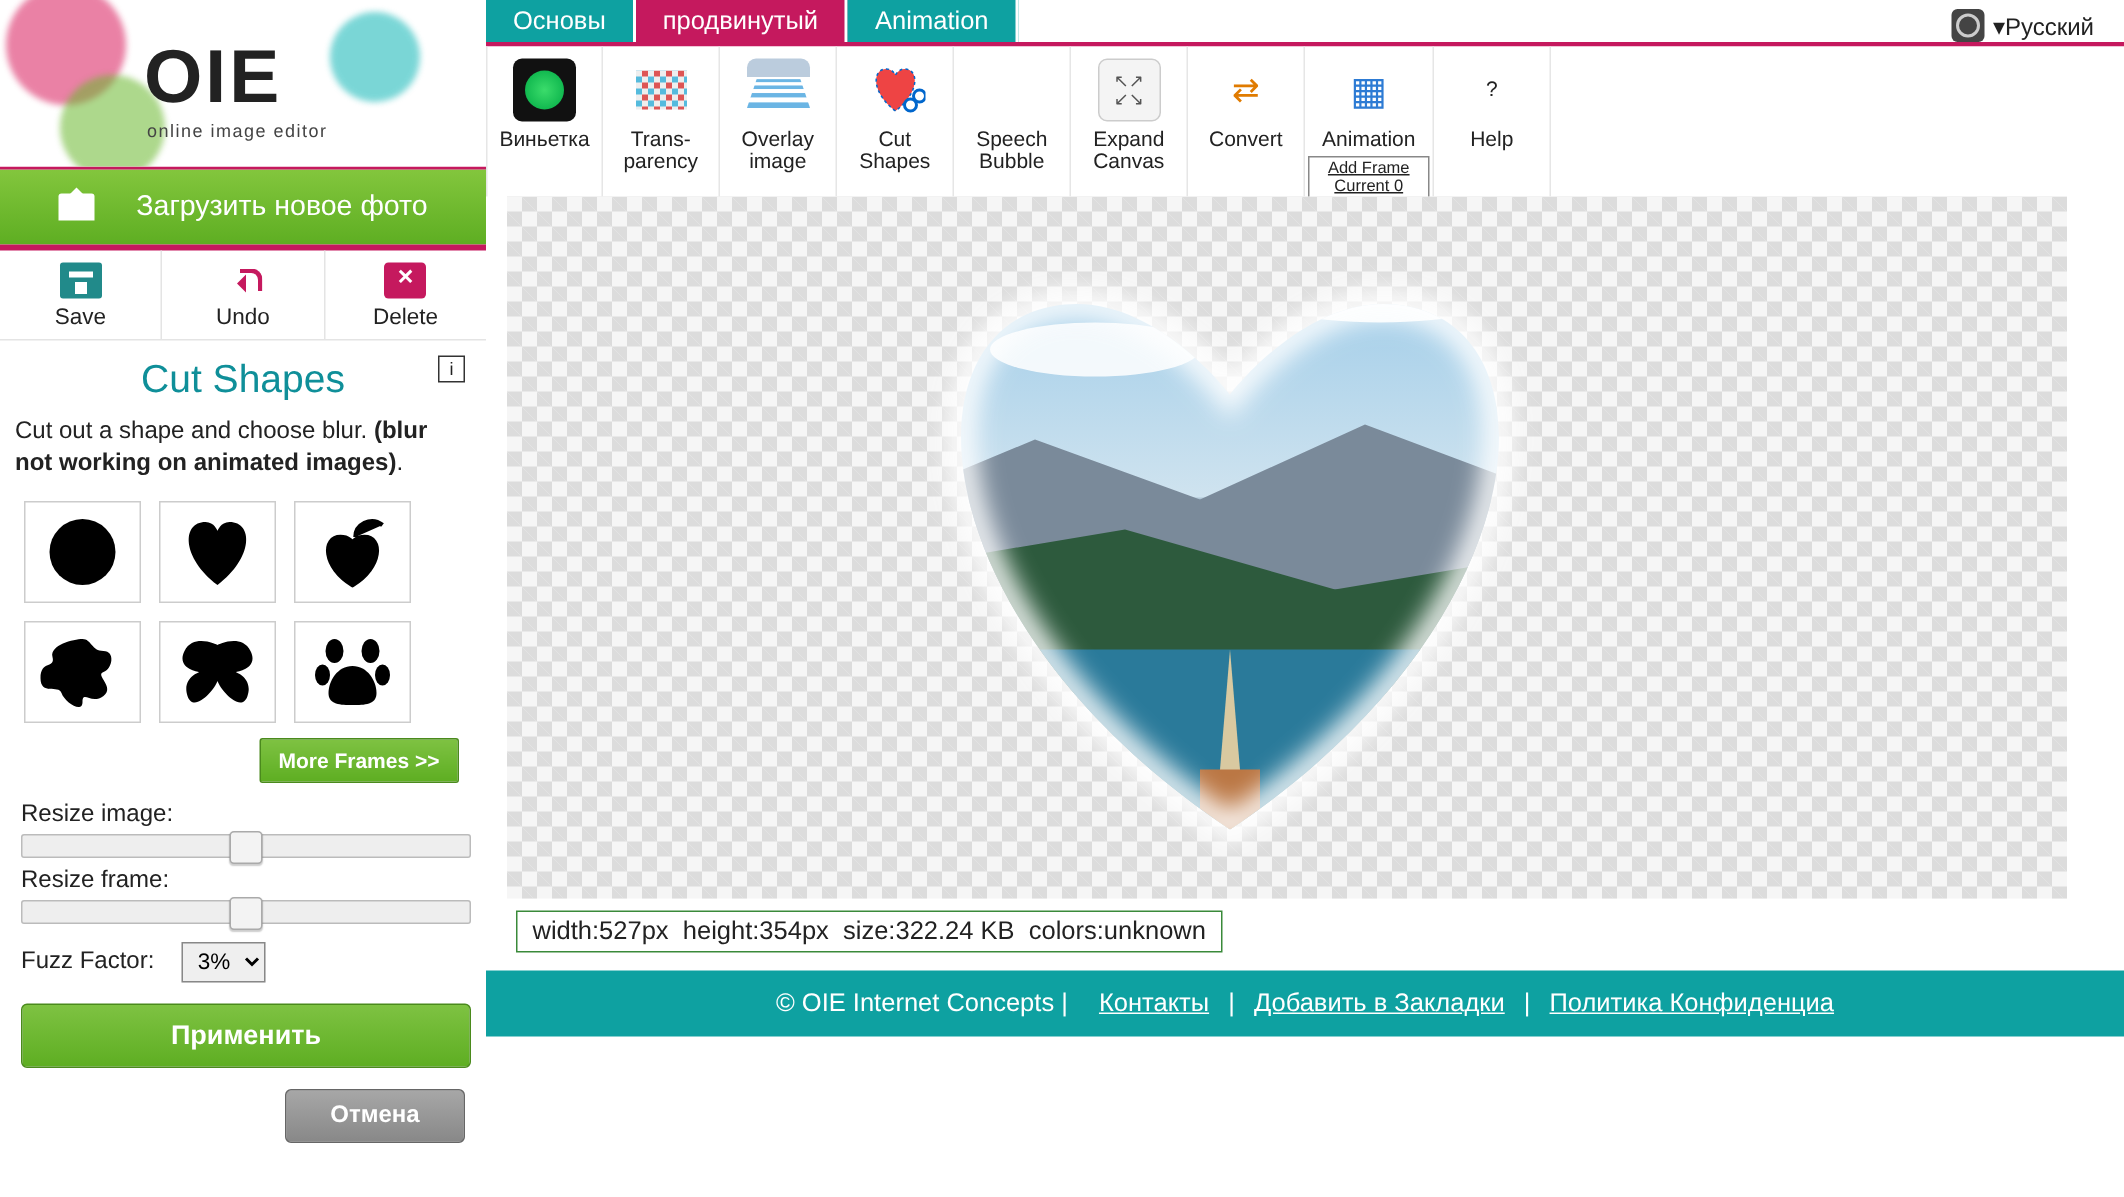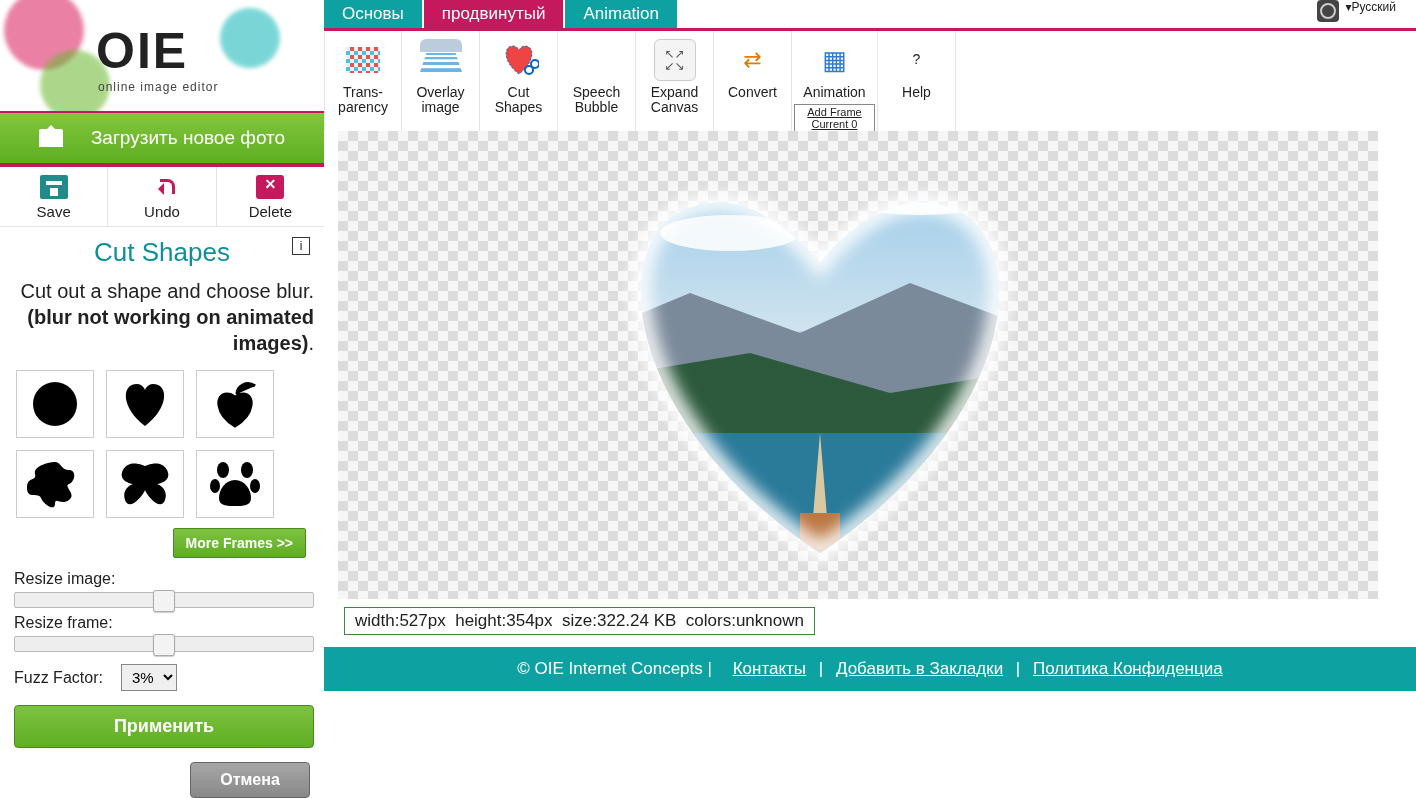--- a/index.html
+++ b/index.html
@@ -31,21 +31,21 @@
   .ic-undo::after{content:"";position:absolute;left:12px;top:4px;width:12px;height:12px;border:3px solid #c5195e;border-left:none;border-bottom:none;border-radius:0 50% 0 0;}
   .ic-redo::before{content:"";position:absolute;right:4px;top:8px;border:6px solid transparent;border-left-color:#5eae22;}
   .ic-redo::after{content:"";position:absolute;right:12px;top:4px;width:12px;height:12px;border:3px solid #5eae22;border-right:none;border-bottom:none;border-radius:50% 0 0 0;}
   .ic-del{background:#c5195e;border-radius:3px;}
   .ic-del::after{content:"✕";position:absolute;left:0;right:0;top:1px;text-align:center;color:#fff;font-weight:700;}
 
   #panel { padding:10px 8px 0 8px; }
   #panel-title-row { position:relative; text-align:center; margin-bottom:10px; }
   #panel-title { color:#0f8f99; font-size:26px; }
   #info-icon { position:absolute; right:6px; top:0; width:18px; height:18px; border:1px solid #333; font-size:12px; line-height:16px; text-align:center; cursor:pointer;}
-  #panel-desc { font-size:20px; line-height:1.3; padding:0 2px;text-align:right; }
+  #panel-desc { font-size:16px; line-height:1.3; padding:0 2px; }
 
   #shape-grid { display:flex; flex-wrap:wrap; gap:12px; padding:14px 8px 6px 8px; }
   .shape { width:78px; height:68px; border:1px solid #ccc; background:#fff; display:flex; align-items:center; justify-content:center; cursor:pointer; }
   .shape svg { width:60px; height:56px; }
 
   #more-frames-wrap{display:flex;justify-content:flex-end;padding:4px 10px 8px;}
   #more-frames { background:linear-gradient(#7ec242,#5eae22); color:#fff; font-weight:700; padding:6px 12px; border:1px solid #4a8a1c; border-radius:2px; cursor:pointer; }
 
   .slider-row { padding:4px 4px 2px 6px; }
   .slider-row label { font-size:16px; }
@@ -58,21 +58,21 @@
   #apply-btn { margin:4px 6px; width:300px; padding:10px; background:linear-gradient(#7ec242,#5eae22); border:1px solid #4a8a1c; color:#fff; font-size:18px; font-weight:700; border-radius:4px; cursor:pointer;}
   #cancel-btn { width:120px; padding:8px; background:linear-gradient(#a7a7a7,#888); border:1px solid #666; color:#fff; font-size:16px; font-weight:700; border-radius:4px; cursor:pointer; margin:10px 6px 0 0;}
   #cancel-wrap{display:flex;justify-content:flex-end;}
 
   
   #right-col { position:absolute; left:324px; top:0; right:0; height:798px; }
   #tab-row { height:28px; display:flex; align-items:stretch; }
   .tab { padding:4px 18px; color:#fff; font-size:17px; cursor:pointer; border-right:2px solid #fff;}
   .tab-teal { background:#0ea1a1; }
   .tab-pink { background:#c5195e; }
-  #lang-area { margin-left:auto; display:flex; align-items:flex-start; gap:6px; padding-right:20px; color:#222; font-size:12px;}
+  #lang-area { margin-left:auto; display:flex; align-items:flex-end; gap:6px; padding-right:20px; color:#222; font-size:16px;}
   #gear{width:22px;height:22px;background:#444;border-radius:4px;position:relative;display:flex;align-items:center;justify-content:center;}
   #gear::after{content:"";width:12px;height:12px;border:2px solid #ccc;border-radius:50%;}
 
   #toolbar-border { height:3px; background:#c5195e; }
   #toolbar2 { height:100px; display:flex; background:#fff; }
   .tool { width:78px; text-align:center; padding:8px 2px 4px; border-right:1px solid #e6e6e6; cursor:pointer; font-size:14px; line-height:1.1; }
   .tool:first-child{border-left:1px solid #e6e6e6;}
   .tool .tic { width:42px; height:42px; margin:0 auto 4px; border-radius:6px; display:flex; align-items:center; justify-content:center;}
   .tool-vin .tic{background:#111;}
   .tool-vin .tic::after{content:"";width:26px;height:26px;border-radius:50%;background:radial-gradient(circle,#3bdc6b,#0a4);}
@@ -220,20 +220,24 @@
     <div class="tab tab-pink">продвинутый</div>
     <div class="tab tab-teal">Animation</div>
     <div id="lang-area">
       <div id="gear"></div>
       <span>▾Русский</span>
     </div>
   </div>
   <div id="toolbar-border"></div>
 
   <div id="toolbar2">
+    <div class="tool tool-vin">
+      <div class="tic"></div>
+      <div>Виньетка</div>
+    </div>
     <div class="tool tool-trans">
       <div class="tic"></div>
       <div>Trans-</div>
       <div>parency</div>
     </div>
     <div class="tool tool-ovl">
       <div class="tic"></div>
       <div>Overlay</div>
       <div>image</div>
     </div>

